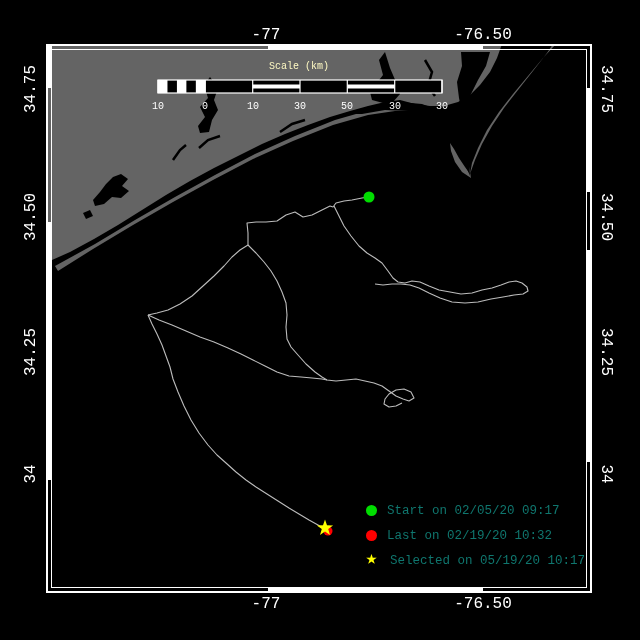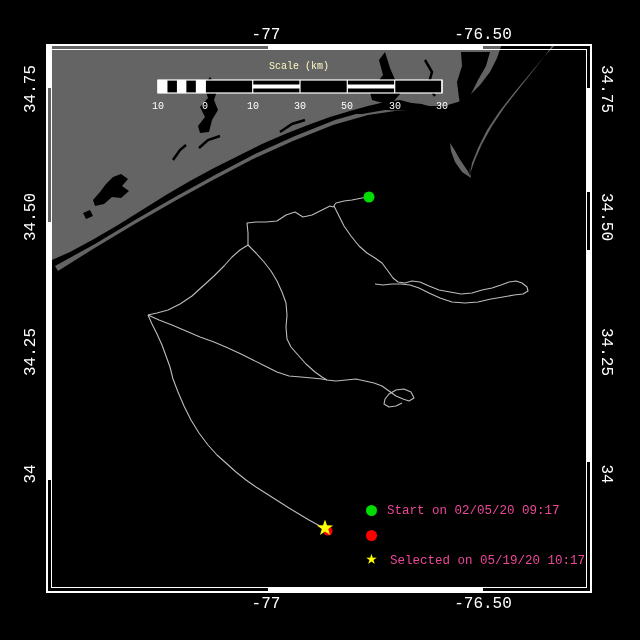--- a/index.html
+++ b/index.html
@@ -11,21 +11,21 @@
   .axlab.rot-l{transform:translate(-50%,-50%) rotate(-90deg);}
   .axlab.rot-r{transform:translate(-50%,-50%) rotate(90deg);}
   .scale-title{position:absolute;color:#fef9c3;font-size:10px;transform:translate(-50%,0);
                white-space:nowrap;}
   .scale-lab{position:absolute;color:#fff;font-size:10px;transform:translate(-50%,0);}
   .legend{position:absolute;left:366px;top:498px;}
   .legend-row{display:flex;align-items:center;height:25px;}
   .legend-marker{width:11px;height:11px;border-radius:50%;flex:0 0 auto;}
   .legend-star{width:17px;height:17px;margin-left:-3px;font-size:19px;line-height:15px;
                flex:0 0 auto;text-align:center;}
-  .legend-text{color:#ec4899;font-size:12.5px;margin-left:10px;white-space:nowrap;}
+  .legend-text{color:#0f766e;font-size:12.5px;margin-left:10px;white-space:nowrap;}
 </style>
 </head>
 <body>
 
 <div class="stage">
   <svg id="map-svg" width="640" height="640" viewBox="0 0 640 640">
       <polygon points="46,44 502,44 497,58 490,72 480,85 470,95 458,102 444,106 430,106 415,104 400,100 385,102 368,106 350,111 330,117 308,125 285,134 262,144 238,156 214,168 190,181 166,195 142,210 118,225 94,239 70,252 52,260 46,262" fill="#646464"></polygon>
       <polygon points="55,266 95,244 135,220 175,197 215,175 255,154 295,136 335,120 370,110 398,106 422,108 438,114 450,125 459,139 465,154 469,167 471,178 468,168 463,153 456,138 446,125 433,116 417,111 395,111 368,115 333,125 293,141 253,159 213,180 173,202 133,225 93,249 58,271" fill="#646464"></polygon>
       <polygon points="471,178 462,172 455,162 451,151 450,143 454,149 459,158 465,167 470,174" fill="#646464"></polygon>
       <polygon points="556,44 543,58 528,76 513,94 499,112 487,130 478,148 472,163 470,174 475,160 482,144 492,126 504,108 518,90 533,71 547,53 553,44" fill="#646464"></polygon>
@@ -95,19 +95,20 @@
   <div class="scale-lab" style="left:395px;top:101px">30</div>
   <div class="scale-lab" style="left:442px;top:101px">30</div>
 
   <div class="legend">
     <div class="legend-row">
       <span class="legend-marker" id="lm0" style="background: rgb(0, 221, 0);"></span>
       <span class="legend-text">Start on 02/05/20 09:17</span>
     </div>
     <div class="legend-row">
       <span class="legend-marker" id="lm1" style="background: rgb(255, 0, 0);"></span>
+      <span class="legend-text">Last on 02/19/20 10:32</span>
     </div>
     <div class="legend-row">
       <span class="legend-star" id="lm2" style="color: rgb(255, 255, 0);">★</span>
       <span class="legend-text">Selected on 05/19/20 10:17</span>
     </div>
   </div>
 </div>
 
 </body></html>

